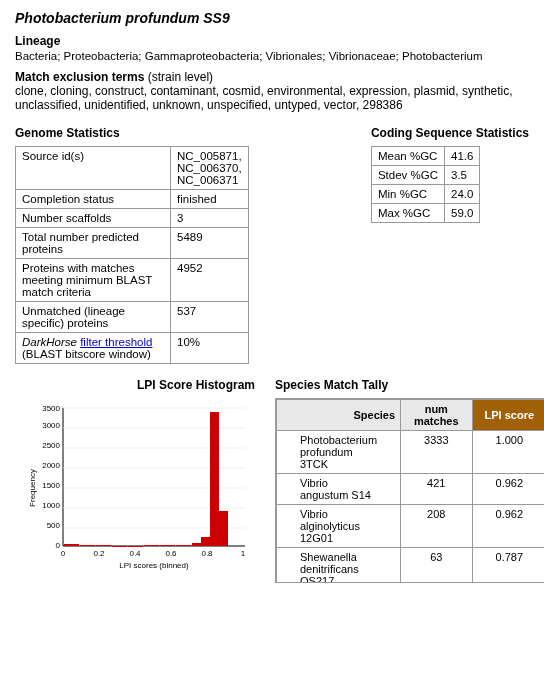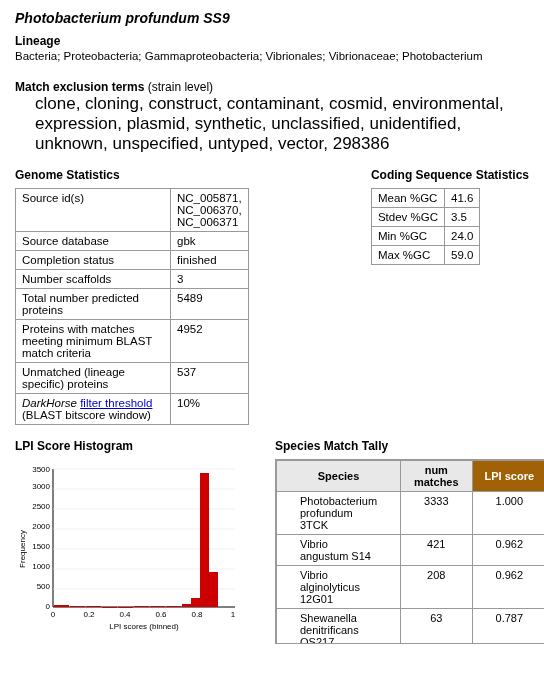--- a/index.html
+++ b/index.html
@@ -16,31 +16,30 @@
       font-size: 14px;
       font-style: italic;
       font-weight: bold;
       margin-bottom: 8px;
     }
     .section-label {
       font-weight: bold;
       margin-bottom: 2px;
     }
     .lineage-section {
-      margin-bottom: 18px;
+      margin-bottom: 8px;
     }
     .lineage-text {
       font-size: 11.5px;
     }
     .match-exclusion-section {
       margin-bottom: 14px;
     }
     .match-exclusion-text {
-      font-size: 17px;
-      margin-left: 20px;
+      font-size: 12px;
     }
     .bold-inline {
       font-weight: bold;
     }
     .stats-row {
       display: flex;
       gap: 24px;
       margin-bottom: 14px;
     }
     .genome-stats {
@@ -76,20 +75,21 @@
       color: #00c;
       text-decoration: underline;
     }
     .bottom-row {
       display: flex;
       gap: 20px;
       margin-top: 4px;
     }
     .histogram-section {
       flex: 0 0 240px;
+      text-align: right;
     }
     .species-tally-section {
       flex: 1;
     }
     .section-title {
       font-weight: bold;
       font-size: 12px;
       margin-bottom: 6px;
     }
     .histogram-svg {
@@ -100,21 +100,21 @@
     .species-table {
       border-collapse: collapse;
       font-size: 11px;
       width: 100%;
     }
     .species-table th {
       border: 1px solid #999;
       padding: 3px 5px;
       background: #e8e8e8;
       font-weight: bold;
-      text-align: center;
+      text-align: right;
     }
     .species-table th.num-col, .species-table td.num-col {
       text-align: center;
     }
     .species-table td {
       border: 1px solid #999;
       padding: 3px 23px;
       vertical-align: top;
     }
     .species-table .header-row th:last-child {
@@ -155,24 +155,20 @@
 
 <div class="stats-row">
 
   <div class="genome-stats">
     <div class="section-title">Genome Statistics</div>
     <table class="stats-table">
       <tbody>
         <tr>
           <td class="label-col">Source id(s)</td>
           <td class="value-col">NC_005871,<br>NC_006370,<br>NC_006371</td>
-        </tr>
-        <tr>
-          <td class="label-col">Source database</td>
-          <td class="value-col">gbk</td>
         </tr>
         <tr>
           <td class="label-col">Completion status</td>
           <td class="value-col">finished</td>
         </tr>
         <tr>
           <td class="label-col">Number scaffolds</td>
           <td class="value-col">3</td>
         </tr>
         <tr>

